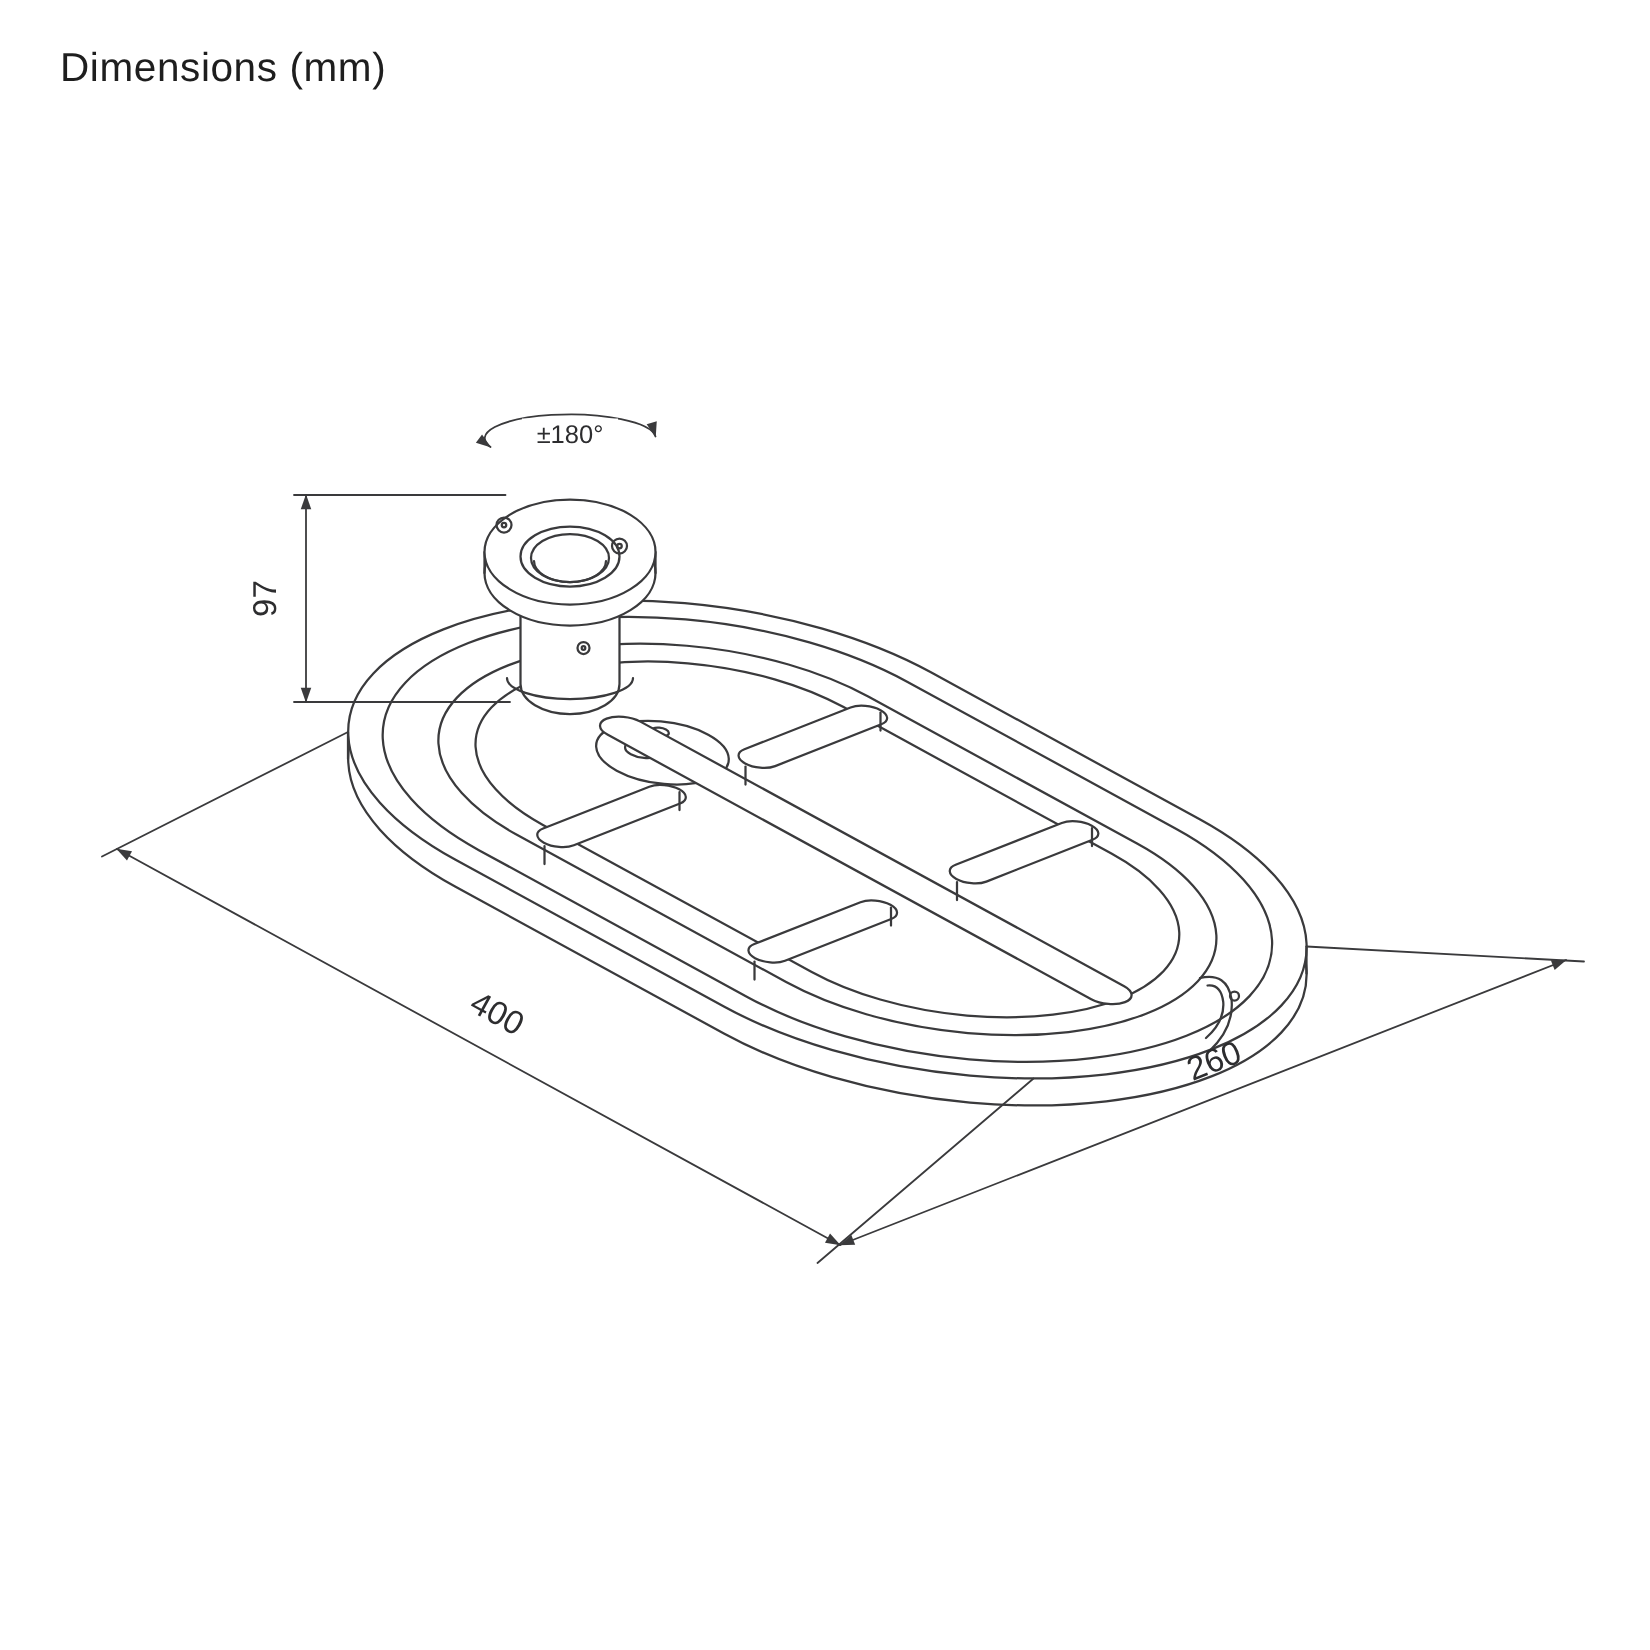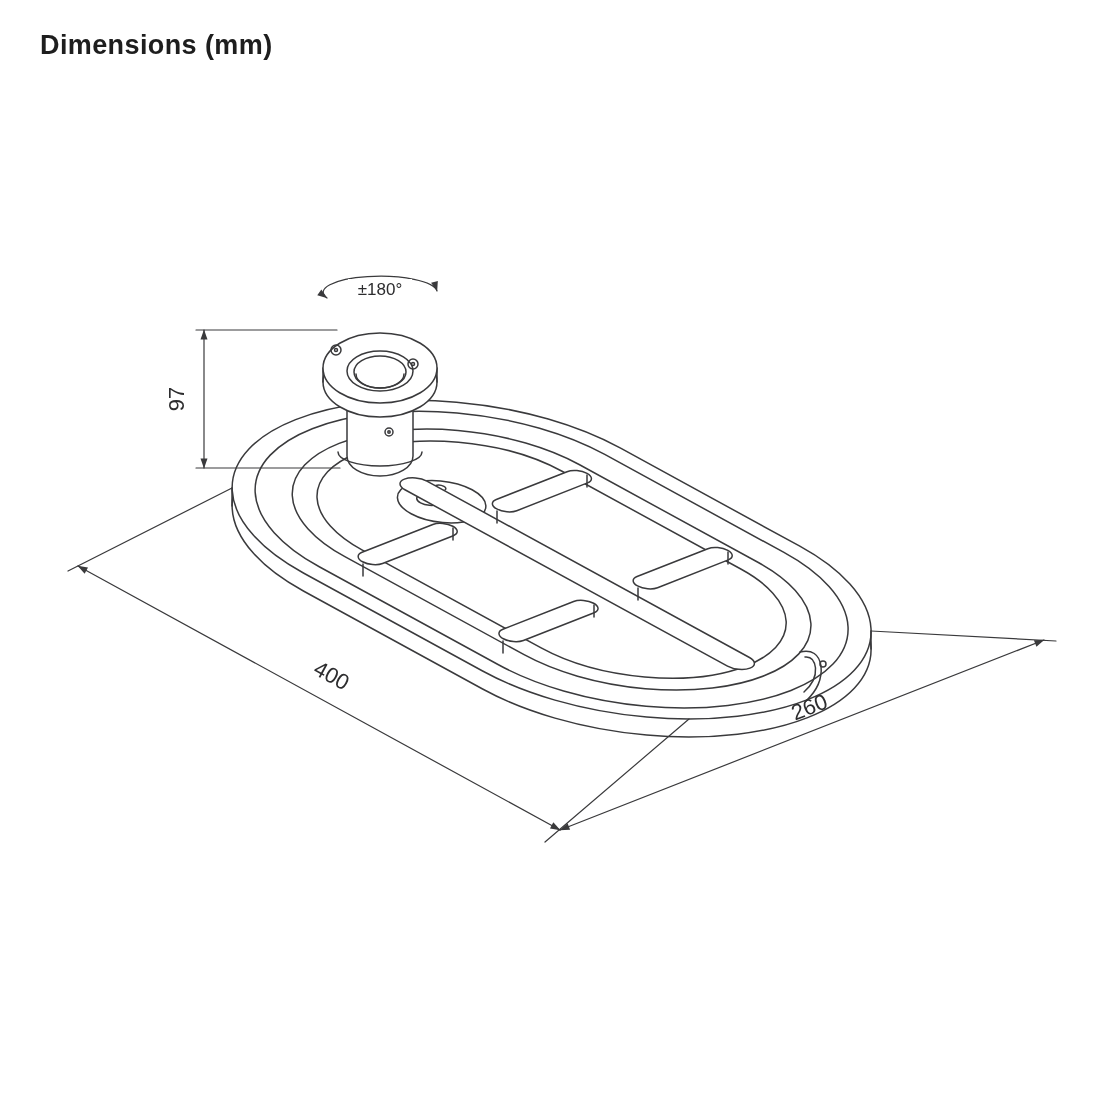--- a/index.html
+++ b/index.html
@@ -1,18 +1,18 @@
 <!DOCTYPE html>
 <html><head>
 <meta charset="utf-8">
 <style>
   html,body{margin:0;padding:0;background:#ffffff;}
   body{width:1100px;height:1100px;overflow:hidden;font-family:"Liberation Sans",sans-serif;}
   .page{position:relative;width:1100px;height:1100px;background:#fff;}
-  .title{position:absolute;left:40px;top:30px;font-size:27px;font-weight:700;color:#1e1e1e;letter-spacing:.4px;}
+  .title{position:absolute;left:40px;top:30px;font-size:27px;font-weight:400;color:#1e1e1e;letter-spacing:.4px;}
   svg{position:absolute;left:0;top:0;}
   .draw{fill:none;stroke:#3a3a3c;stroke-width:1.5;vector-effect:non-scaling-stroke;stroke-linejoin:round;stroke-linecap:round;}
   .fillw{fill:#ffffff;}
   .dim{fill:none;stroke:#3a3a3c;stroke-width:1.2;stroke-linecap:round;}
   .dim-label{font-family:"Liberation Sans",sans-serif;font-size:22px;fill:#2d2d2f;}
   .rot-label{font-family:"Liberation Sans",sans-serif;font-size:17px;fill:#2d2d2f;}
 </style>
 </head>
 <body>
 

